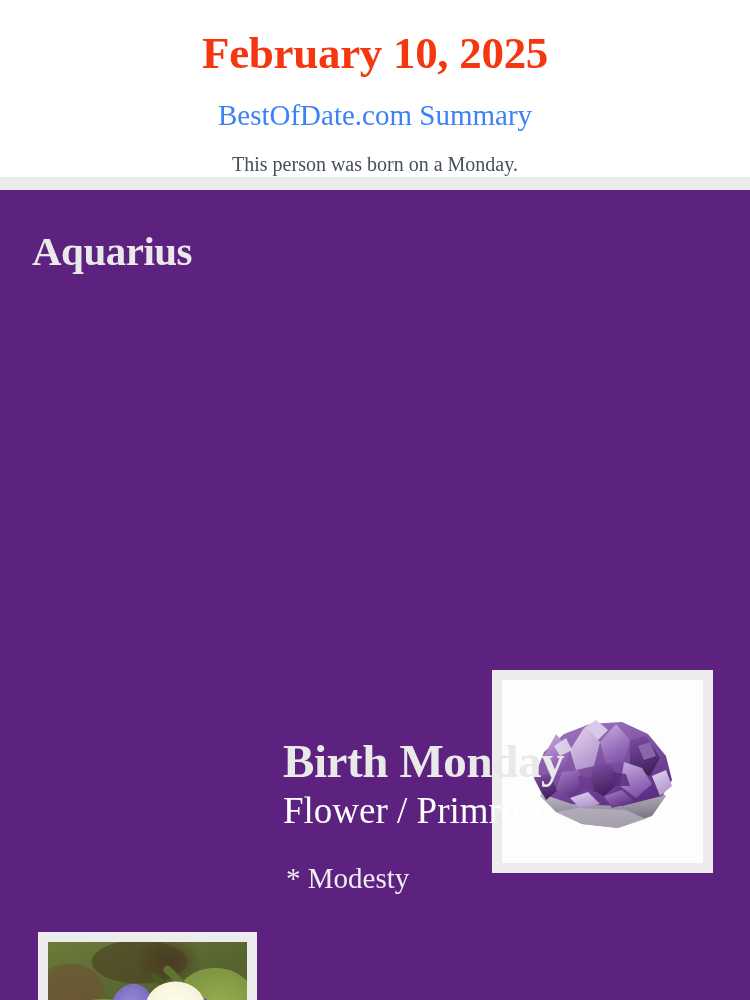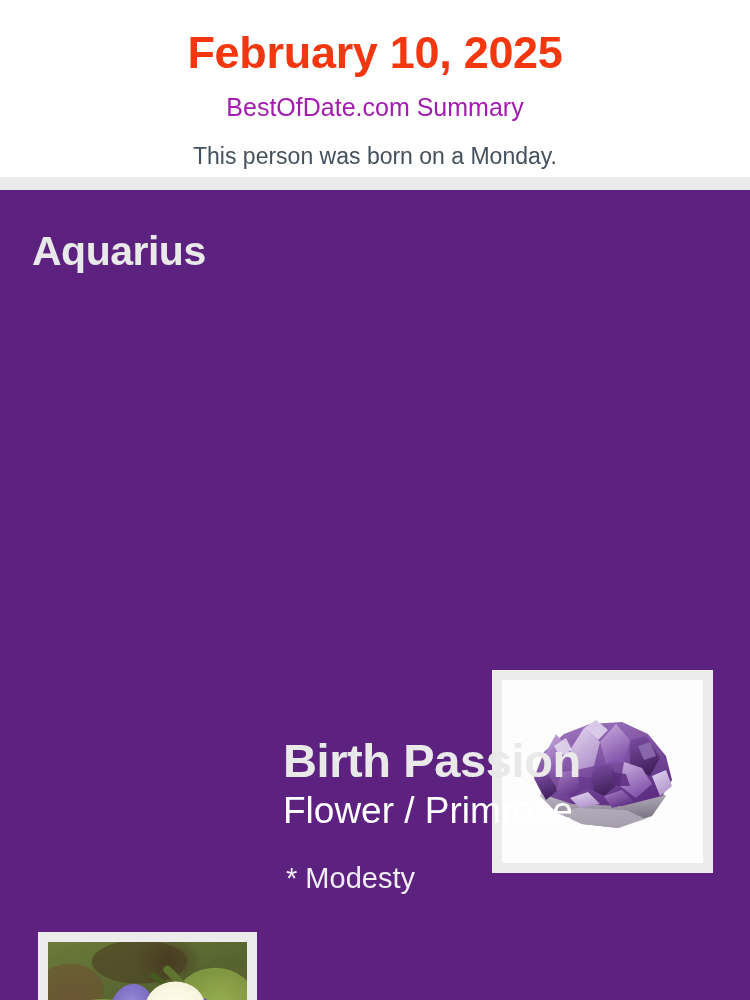--- a/index.html
+++ b/index.html
@@ -11,20 +11,21 @@
     height: 1000px;
     overflow: hidden;
     font-family: "Liberation Sans", sans-serif;
     background: #5D2280;
   }
   .page {
     position: relative;
     width: 750px;
     height: 1000px;
     background: #5D2280;
+    font-family: Liberation Serif, serif;
   }
 
   
   .header {
     position: absolute;
     left: 0;
     top: 0;
     width: 750px;
     height: 177px;
     background: #FFFFFF;
@@ -34,31 +35,31 @@
   .header-date {
     margin: 0;
     padding-top: 26px;
     font-size: 45px;
     font-weight: bold;
     line-height: 54px;
     color: #F4370F;
     letter-spacing: -0.3px;
   }
   .header-site {
-    margin: 4px;
+    margin: 12px;
     padding-top: 4px;
-    font-size: 25px;
+    font-size: 29px;
     line-height: 38px;
     font-weight: normal;
-    color: #a21caf;
+    color: #3b82f6;
   }
   .header-note {
     margin: 12px;
     padding-top: 3px;
-    font-size: 23px;
+    font-size: 20px;
     line-height: 31px;
     font-weight: normal;
     color: #44505C;
   }
   .divider-band {
     position: absolute;
     left: 0;
     top: 177px;
     width: 750px;
     height: 13px;
@@ -332,21 +333,21 @@
             <ellipse cx="96" cy="96" rx="26" ry="26" fill="url(#prim)"></ellipse>
             <ellipse cx="134" cy="104" rx="30" ry="28" fill="#FBF8E6"></ellipse>
             <path d="M134 86 L142 100 L158 104 L142 110 L136 124 L128 110 L112 104 L128 98 Z" fill="url(#yel)"></path>
             <circle cx="134" cy="104" r="6" fill="#E8B423"></circle>
           </g>
         </svg>
       </div>
     </div>
 
     <div class="flower-text">
-      <h2 class="section-heading">Birth Passion</h2>
+      <h2 class="section-heading">Birth Monday</h2>
       <div class="section-sub">Flower / Primrose</div>
       <ul class="trait-list">
         <li>* Modesty</li>
       </ul>
     </div>
 
   </div>
 </div>
 
 </body></html>

